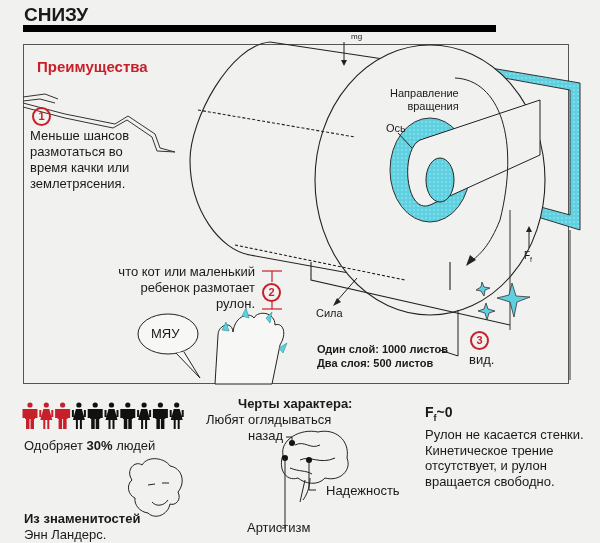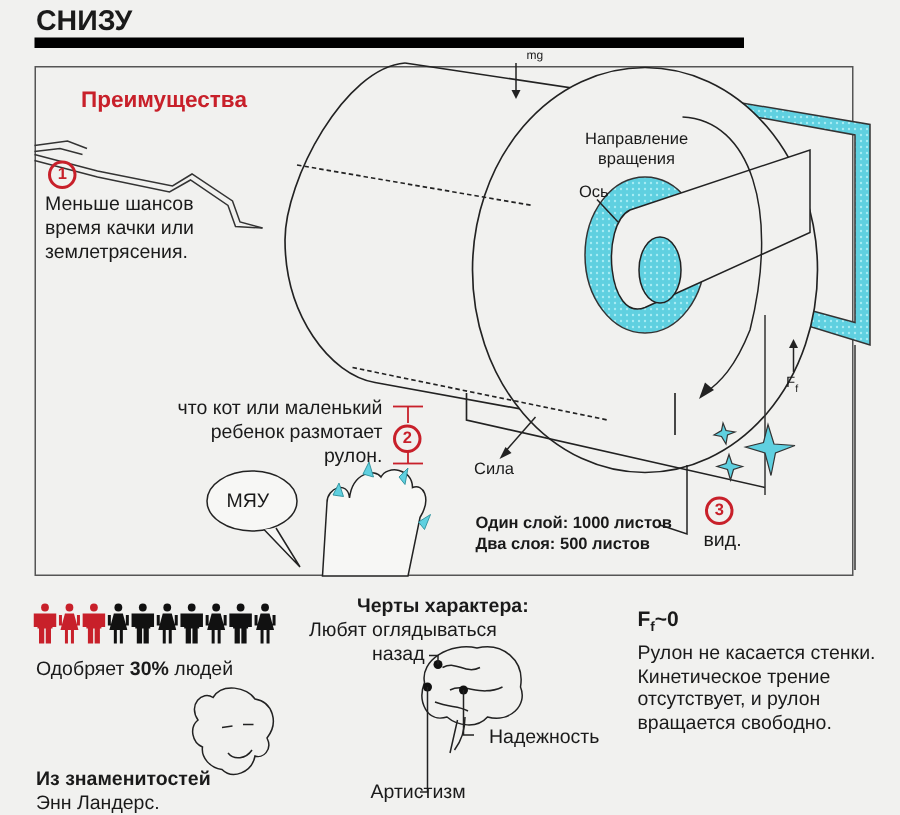--- a/index.html
+++ b/index.html
@@ -6,21 +6,21 @@
   body {
     width: 600px; height: 543px; position: relative; overflow: hidden;
     background: #f1f1ef;
     font-family: "Liberation Sans", sans-serif;
     color: #1a1a1a;
   }
   .abs { position: absolute; }
   .title { left: 24px; top: 4px; font-size: 19px; font-weight: bold; letter-spacing: 0px; }
   .rule { left: 23px; top: 25px; width: 473px; height: 7px; background: #000; }
   .panel { left: 23px; top: 44px; width: 546px; height: 340px; border: 1.5px solid #555; box-sizing: border-box; }
-  .red { color: #c8202a; margin-left: 17px; }
+  .red { color: #c8202a; }
   .adv-title { left: 37px; top: 58px; font-size: 15px; font-weight: bold; }
   .txt { font-size: 13px; line-height: 16px; }
   .num { width: 15px; height: 15px; border: 2px solid #c8202a; border-radius: 50%; color: #c8202a;
          font-size: 11px; font-weight: bold; text-align: center; line-height: 15px; box-sizing: content-box; }
   svg.diag { position: absolute; left: 0; top: 0; }
   .small { font-size: 11px; }
   .bold { font-weight: bold; }
 </style>
 </head>
 <body>
@@ -170,37 +170,38 @@
     <path d="M132,480 C125,470 135,460 142,465 C148,455 165,458 170,466 C182,468 186,482 178,492 C182,500 175,506 170,504 C168,515 155,520 148,513 C140,512 134,505 135,498 C128,495 126,485 132,480 Z"></path>
     <path d="M148,485 L155,484 M162,483 L169,483 M152,502 C156,507 164,506 168,500"></path>
   </g>
 </svg>
 
 <div class="abs adv-title red">Преимущества</div>
 
 <div class="abs num" style="left:32px;top:107px;">1</div>
 <div class="abs txt" style="left:30px;top:128px;">
   <div>Меньше шансов</div>
+  <div>размотаться во</div>
   <div>время качки или</div>
   <div>землетрясения.</div>
 </div>
 
 <div class="abs txt" style="left:100px;top:264px;width:155px;text-align:right;">
   <div>что кот или маленький</div>
   <div>ребенок размотает рулон.</div>
 </div>
 <div class="abs num" style="left:262px;top:283px;">2</div>
 
 <div class="abs num" style="left:470px;top:331px;">3</div>
 <div class="abs txt" style="left:469px;top:352px;">
   <div>вид.</div>
 </div>
 
 <div class="abs small" style="left:339px;top:32px;font-size:8px;padding-left:12px;">mg</div>
-<div class="abs small" style="left:390px;top:87px;text-align:center;line-height:13px;">
+<div class="abs small" style="left:390px;top:87px;text-align:right;line-height:13px;">
   <div>Направление</div>
   <div>вращения</div>
 </div>
 <div class="abs small" style="left:386px;top:122px;">Ось</div>
 <div class="abs small" style="left:316px;top:307px;">Сила</div>
 <div class="abs small" style="left:524px;top:250px;font-size:10px;"><span>F</span><sub style="font-size:7px;">f</sub></div>
 <div class="abs small bold" style="left:317px;top:342px;line-height:14px;">
   <div>Один слой: 1000 листов</div>
   <div>Два слоя: 500 листов</div>
 </div>

